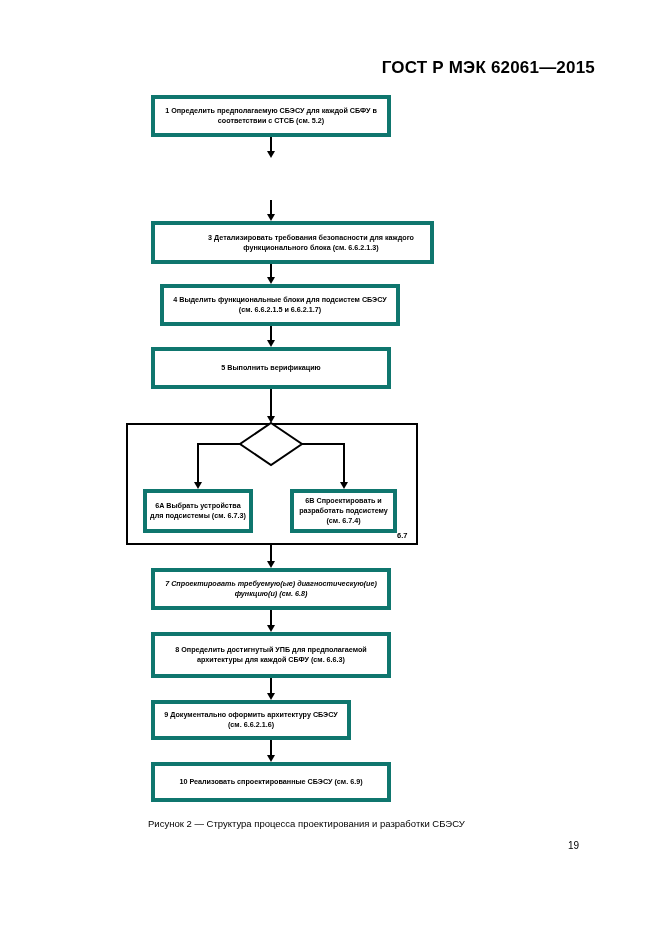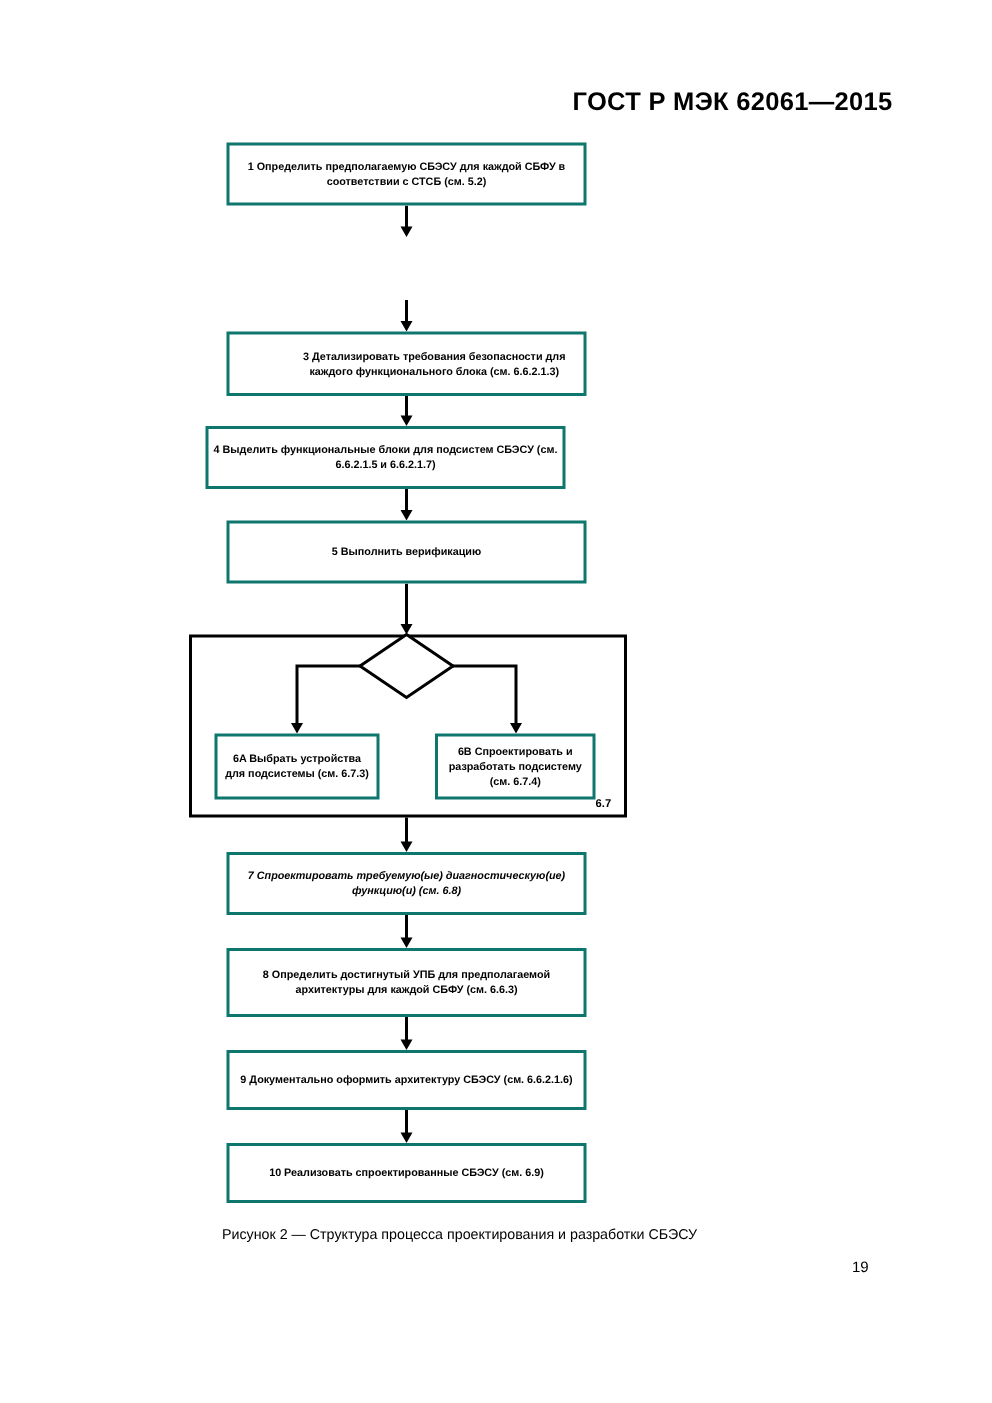--- a/index.html
+++ b/index.html
@@ -5,21 +5,21 @@
   html,body { margin:0; padding:0; background:#fff; }
   .page {
     position:relative; width:661px; height:935px; background:#ffffff;
     font-family:"Liberation Sans", sans-serif; color:#000; overflow:hidden;
   }
   .header {
     position:absolute; top:58px; right:66px;
     font-size:17px; font-weight:bold; letter-spacing:0.2px;
   }
   .box {
-    position:absolute; box-sizing:border-box; border:2px solid #0f766e; background:#fff;
+    position:absolute; box-sizing:border-box; border:4px solid #0f766e; background:#fff;
     display:flex; align-items:center; justify-content:center;
     text-align:center; font-size:7.2px; font-weight:bold; line-height:1.35;
     padding:2px 3px; z-index:2;
   }
   .group {
     position:absolute; box-sizing:border-box; border:2px solid #000;
     background:transparent; z-index:0;
   }
   .group-label {
     position:absolute; left:397px; top:531px; font-size:7.5px; font-weight:bold; z-index:2;
@@ -29,29 +29,29 @@
     position:absolute; left:394px; top:633px; width:140px;
     font-size:7.2px; font-weight:bold; text-align:center;
     white-space:pre-line; line-height:1.5;
   }
   .caption { position:absolute; left:148px; top:818px; font-size:9.5px; }
   .pagenum { position:absolute; left:568px; top:840px; font-size:10px; }
 
   
   .b1  { left:151px; top:95px;  width:240px; height:42px; }
   .b2  { left:151px; top:158px; width:240px; height:42px; }
-  .b3  { left:151px; top:221px; width:240px; height:43px;padding-left:40px; }
-  .b4  { left:137px; top:284px; width:240px; height:42px; }
+  .b3  { left:151px; top:221px; width:283px; height:43px;padding-left:40px; }
+  .b4  { left:160px; top:284px; width:240px; height:42px; }
   .b5  { left:151px; top:347px; width:240px; height:42px; }
   .grp { left:126px; top:423px; width:292px; height:122px; }
   .b6a { left:143px; top:489px; width:110px; height:44px; }
   .b6b { left:290px; top:489px; width:107px; height:44px; }
   .b7  { left:151px; top:568px; width:240px; height:42px;font-style:italic; }
   .b8  { left:151px; top:632px; width:240px; height:46px; }
-  .b9  { left:151px; top:700px; width:240px; height:40px; }
+  .b9  { left:151px; top:700px; width:200px; height:40px; }
   .b10 { left:151px; top:762px; width:240px; height:40px; }
 </style>
 </head>
 <body>
 
 <div class="page">
 
   <div class="header">ГОСТ Р МЭК 62061—2015</div>
 
   <div class="group grp"></div>

